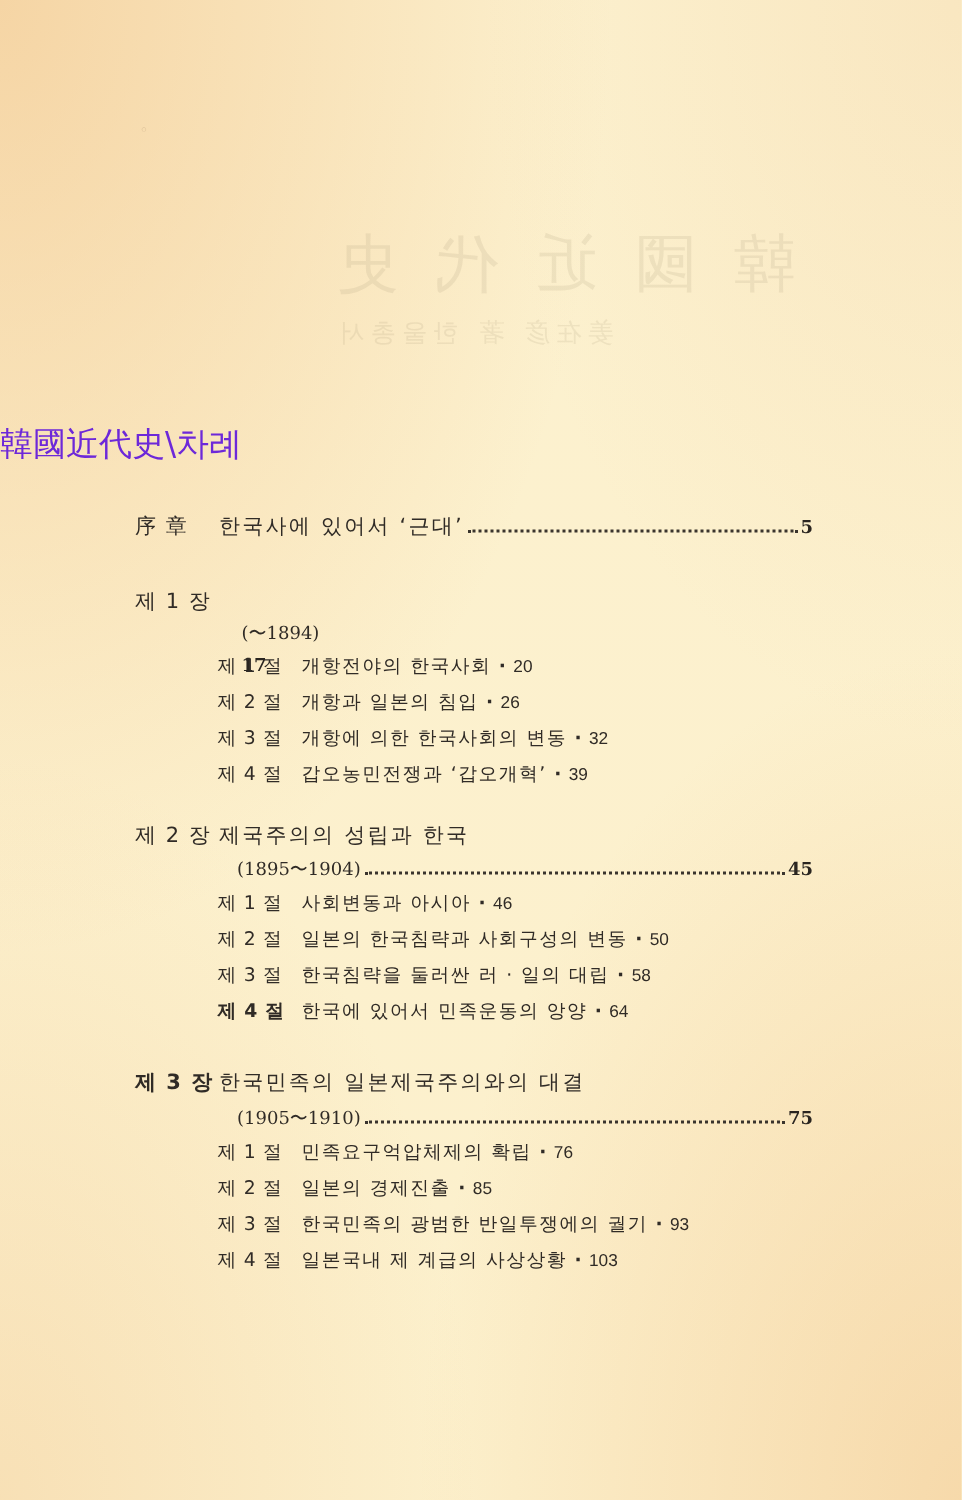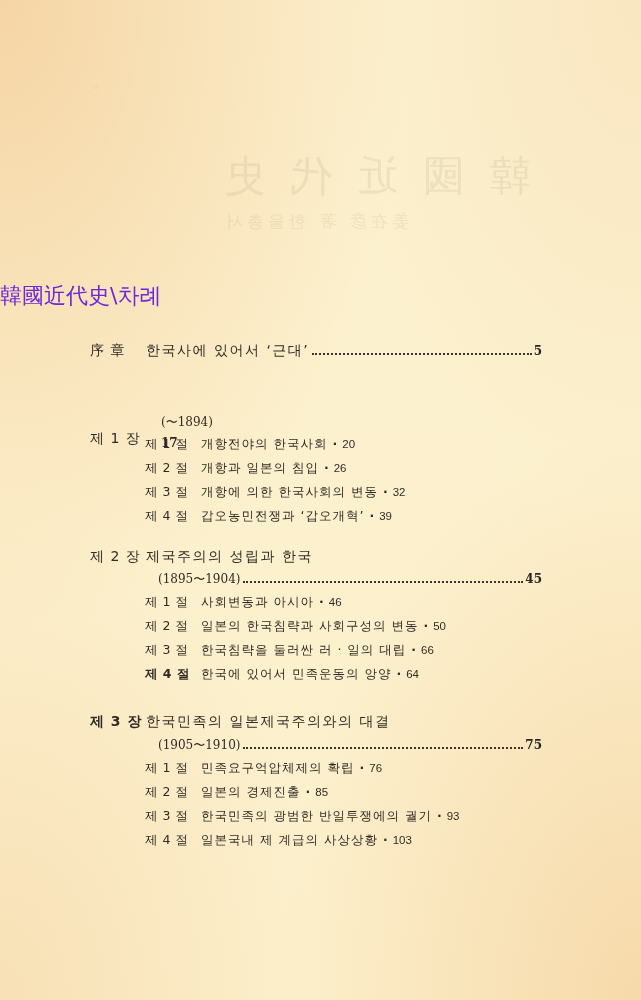--- a/index.html
+++ b/index.html
@@ -135,21 +135,21 @@
 
 <div class="toc">
 
   <div class="row chapter-row" style="top:342px;">
     <span class="label">序 章</span>
     <span class="title">한국사에 있어서 ‘근대’</span>
     <span class="leader"></span>
     <span class="page-num">5</span>
   </div>
 
-  <div class="row chapter-row" style="top:392px;margin-top:38px;">
+  <div class="row chapter-row" style="top:392px;">
     <span class="label">제 1 장</span>
   </div>
   <div class="row period-row" style="top:414px;flex-direction:column;">
     <span>(〜1894)</span>
     <span class="leader"></span>
     <span class="page-num">17</span>
   </div>
   <div class="row section-row" style="top:436px;">
     <span class="label">제 1 절</span>
     <span class="title">개항전야의 한국사회</span>
@@ -193,21 +193,21 @@
   <div class="row section-row" style="top:618px;">
     <span class="label">제 2 절</span>
     <span class="title">일본의 한국침략과 사회구성의 변동</span>
     <span class="sep">·</span>
     <span class="pnum">50</span>
   </div>
   <div class="row section-row" style="top:642px;">
     <span class="label">제 3 절</span>
     <span class="title">한국침략을 둘러싼 러 · 일의 대립</span>
     <span class="sep">·</span>
-    <span class="pnum">66</span>
+    <span class="pnum">58</span>
   </div>
   <div class="row section-row" style="top:666px;">
     <span class="label bold-label">제 4 절</span>
     <span class="title">한국에 있어서 민족운동의 앙양</span>
     <span class="sep">·</span>
     <span class="pnum">64</span>
   </div>
 
   <div class="row chapter-row" style="top:713px;">
     <span class="label" style="font-weight:bold;">제 3 장</span>

